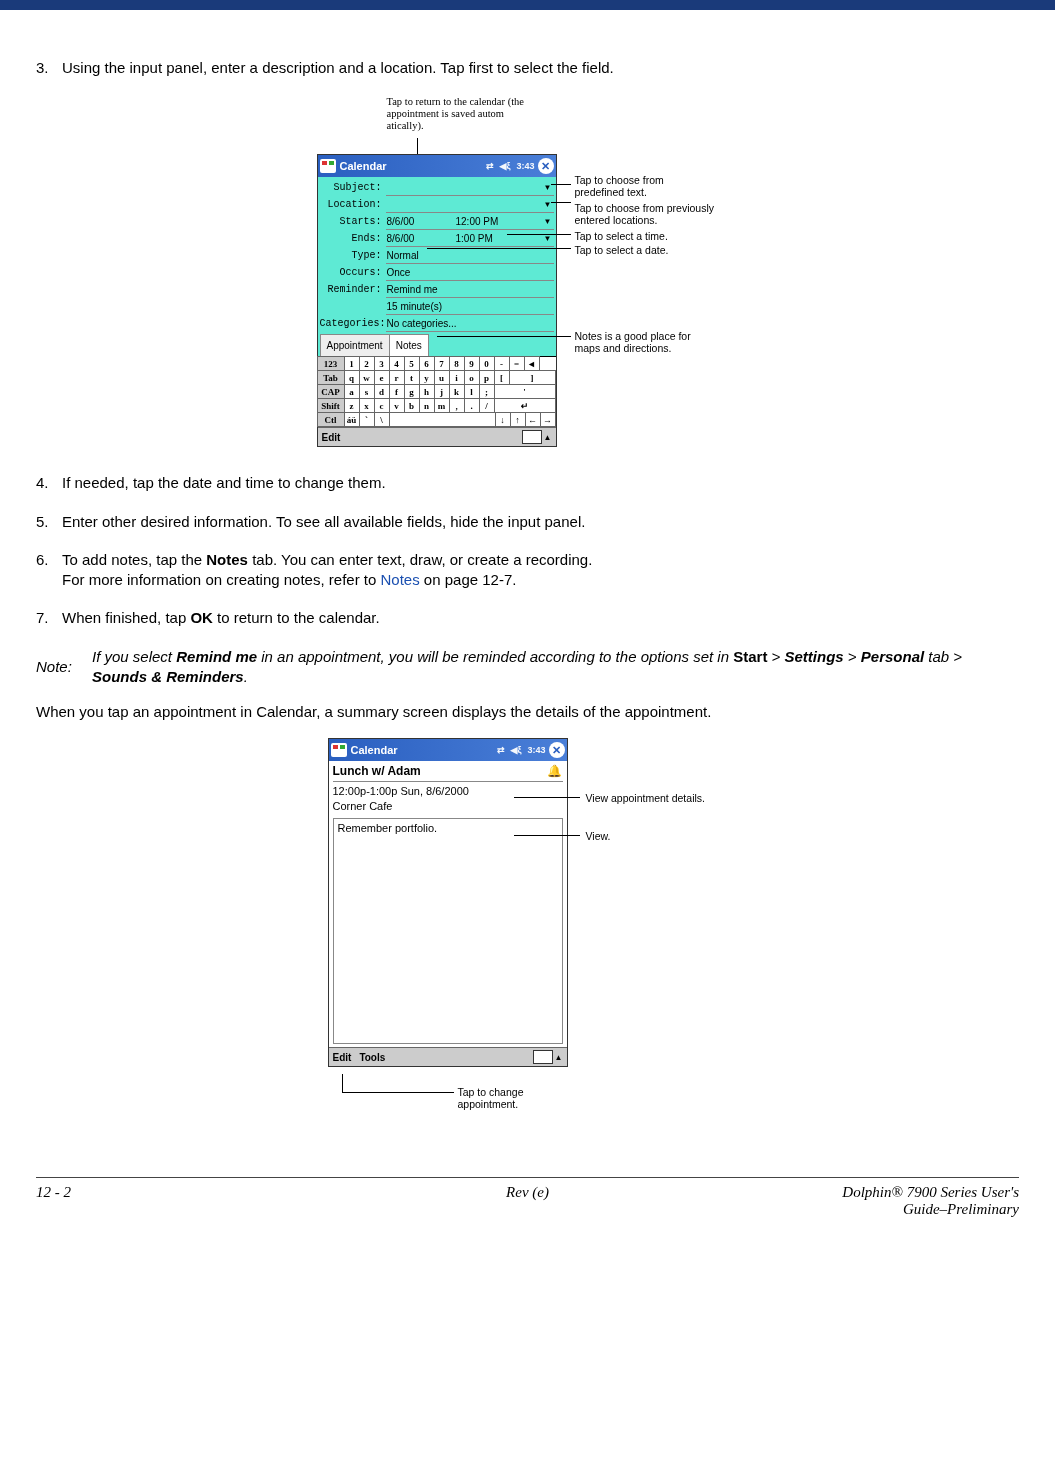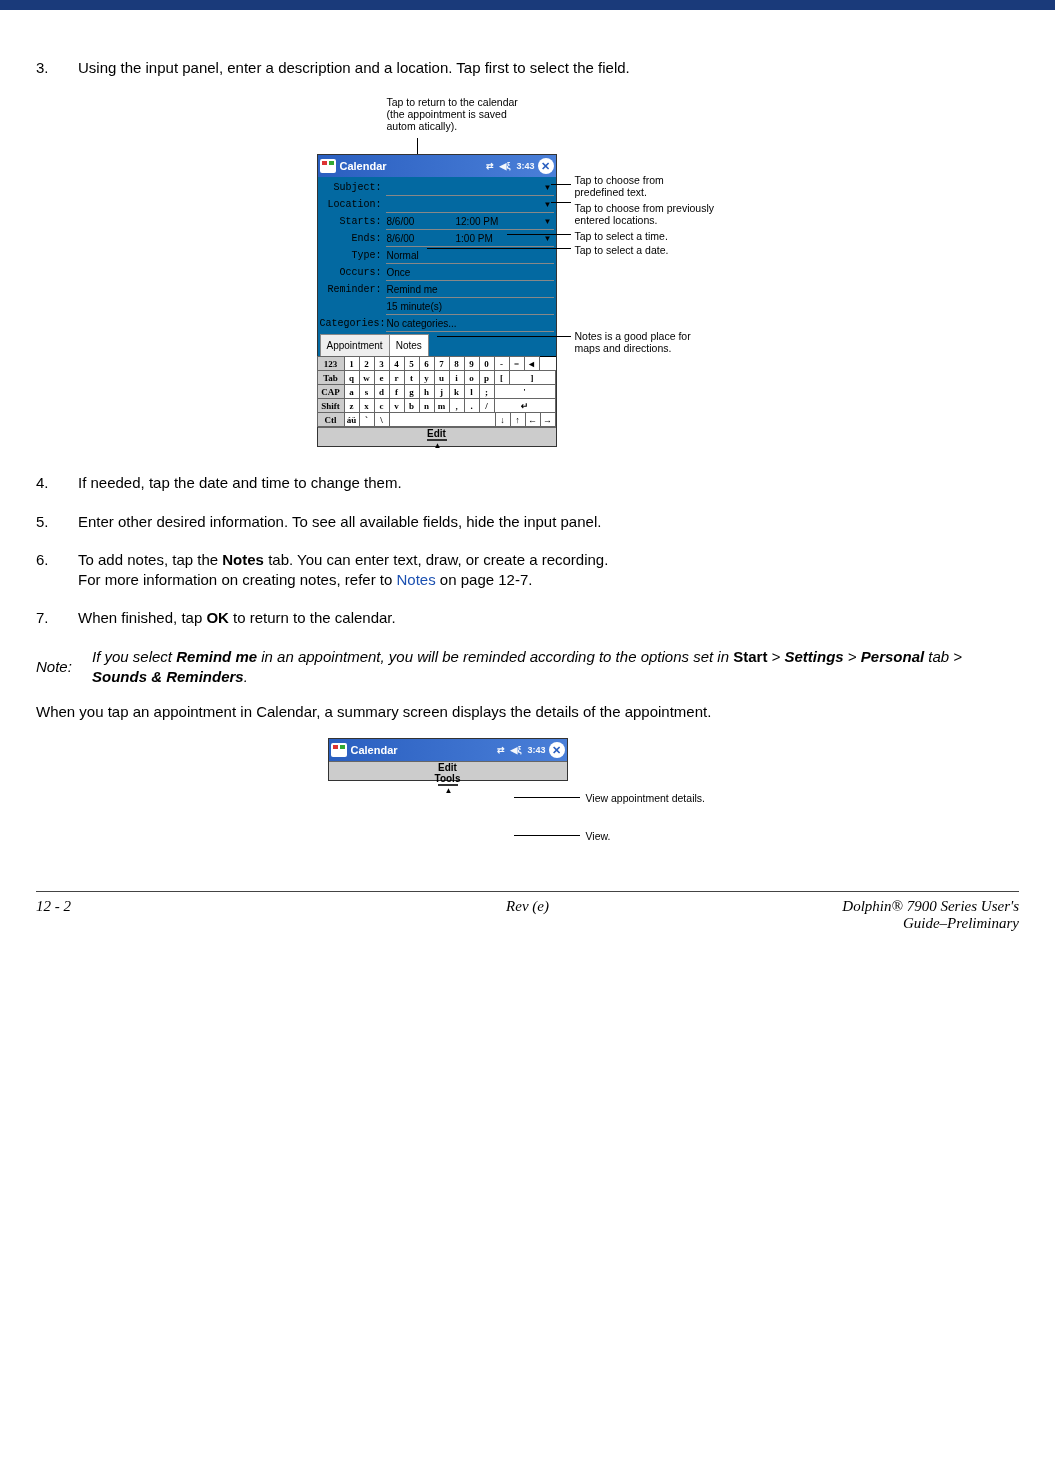--- a/index.html
+++ b/index.html
@@ -28,36 +28,35 @@
     display: flex;
     margin-bottom: 18px;
     line-height: 1.35;
   }
   ol.steps > li .num {
     width: 26px;
     flex-shrink: 0;
   }
   ol.steps > li .body {
     flex: 1;
-    margin-left: 16px;
   }
   .figure-wrap {
     display: flex;
     justify-content: center;
     margin: 18px 0 26px 0;
   }
   .figure {
     position: relative;
   }
   .device {
     border: 1px solid #333;
     width: 238px;
     font-size: 10px;
     font-family: Tahoma, Arial, sans-serif;
-    background: #0369a1;
+    background: #5eead4;
   }
   .titlebar {
     background: linear-gradient(to right, #2a5fc0, #4a7fd8);
     color: #fff;
     height: 22px;
     display: flex;
     align-items: center;
     padding: 0 2px;
     font-weight: bold;
     font-size: 11px;
@@ -173,21 +172,20 @@
   .key-wide { flex: 1; }
   .bottombar {
     height: 18px;
     background: #ccc;
     border-top: 1px solid #666;
     display: flex;
     align-items: center;
     padding: 0 4px;
     font-size: 10px;
     font-weight: bold;
-    flex-direction: column;
   }
   .bottombar .spacer { flex: 1; }
   .bottombar .kb-icon {
     width: 18px; height: 12px;
     border: 1px solid #333;
     background: #fff;
     display: inline-block;
   }
   .callout {
     position: absolute;
@@ -415,21 +413,21 @@
             </div>
       </div>
       <div class="bottombar">
         <span>Edit</span>
         <span class="spacer"></span>
         <span class="kb-icon"></span>
         <span style="font-size:8px;margin-left:2px;">▲</span>
       </div>
     </div>
 
-    <div class="callout" style="left:70px; top:0; width:150px;">Tap to return to the calendar (the appointment is saved autom atically).</div>
+    <div class="callout" style="left:70px; top:0; width:150px;font-family:Liberation Serif, serif;">Tap to return to the calendar (the appointment is saved autom atically).</div>
     <div class="callout-line" style="left:100px; top:42px; width:1px; height:16px;"></div>
 
     <div class="callout" style="left:258px; top:78px; width:130px;">Tap to choose from predefined text.</div>
     <div class="callout-line" style="left:234px; top:88px; width:20px; height:1px;"></div>
 
     <div class="callout" style="left:258px; top:106px; width:160px;">Tap to choose from previously entered locations.</div>
     <div class="callout-line" style="left:234px; top:106px; width:20px; height:1px;"></div>
 
     <div class="callout" style="left:258px; top:134px;">Tap to select a time.</div>
     <div class="callout-line" style="left:190px; top:138px; width:64px; height:1px;"></div>
@@ -480,20 +478,33 @@
     <div class="device">
       <div class="titlebar">
         <span class="flag"></span>
         <span>Calendar</span>
         <span class="spacer"></span>
         <span class="status">⇄</span>
         <span class="status">◀ξ</span>
         <span class="status">3:43</span>
         <span class="close">✕</span>
       </div>
+      <div class="summary-area">
+        <div class="summary-title">
+          <span>Lunch w/ Adam</span>
+          <span class="spacer"></span>
+          <span class="bell">🔔</span>
+        </div>
+        <div style="border-top:1px solid #888;margin-top:3px;"></div>
+        <div class="summary-line">12:00p-1:00p Sun, 8/6/2000</div>
+        <div class="summary-line">Corner Cafe</div>
+        <div class="notes-box">
+          <span>Remember portfolio.</span>
+        </div>
+      </div>
       <div class="bottombar">
         <span>Edit</span>
         <span style="width:8px;"></span>
         <span>Tools</span>
         <span class="spacer"></span>
         <span class="kb-icon"></span>
         <span style="font-size:8px;margin-left:2px;">▲</span>
       </div>
     </div>
 

